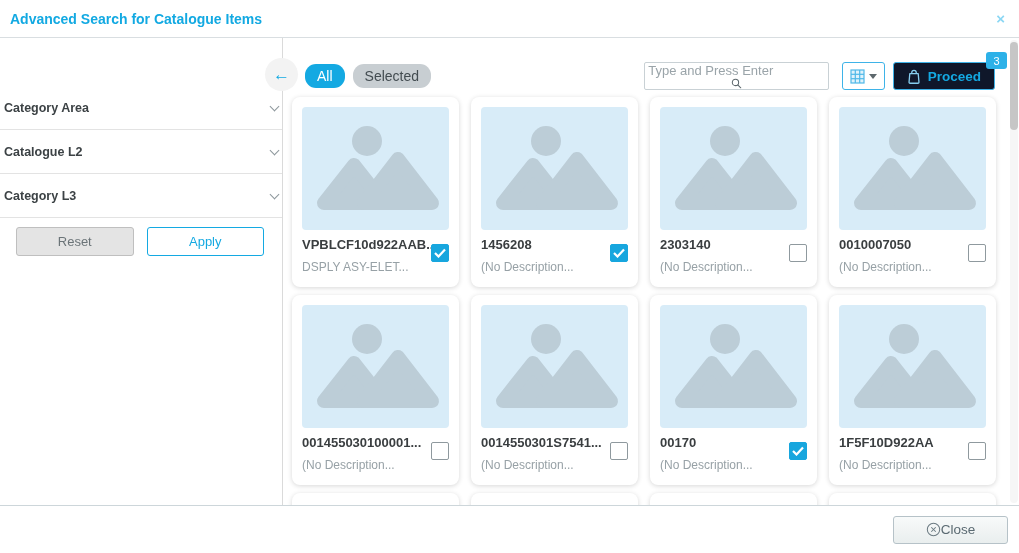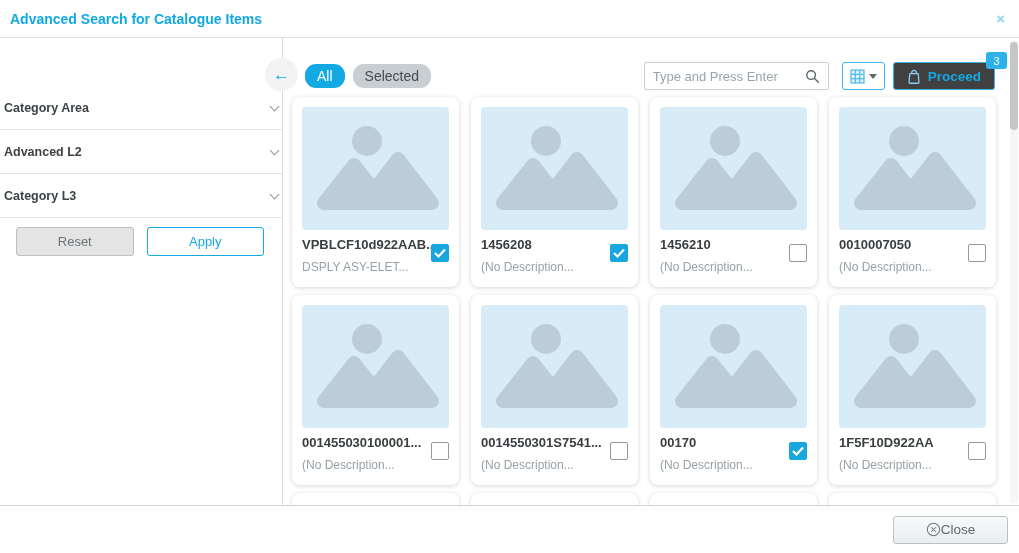--- a/index.html
+++ b/index.html
@@ -34,28 +34,28 @@
 
   
   .content { flex:1; position:relative; overflow:hidden; min-width:0; }
   .toolbar { display:flex; align-items:center; margin-top:24px; padding:0 24px 0 12px; height:28px; }
   .showing-text { font-size:13px; color:#4e585e; white-space:nowrap; }
   .pill { border-radius:11px; padding:4px 12px; font-size:14px; cursor:pointer; white-space:nowrap; }
   .pill-all { margin-left:10px; background:#14a9e2; color:#fff; }
   .pill-selected { margin-left:8px; background:#c8ced2; color:#434c51; }
   .tb-spacer { flex:1; }
   .search-box { width:185px; height:28px; border:1px solid #c9d1d5; border-radius:2px; background:#fff;
-    display:flex; align-items:center; padding:0 8px; }
+    display:flex; align-items:center; padding:0 8px;flex-direction:column; }
   .search-box input { border:none; outline:none; flex:1; min-width:0; font-size:13px; color:#333; font-family:inherit; }
   .search-box input::placeholder { color:#9aa4a9; }
   .grid-btn { margin-left:13px; width:43px; height:28px; border:1px solid #3eb3e8; border-radius:3px; background:#fff;
     display:flex; align-items:center; justify-content:center; gap:4px; cursor:pointer; flex:none; }
   .caret-down { width:0; height:0; border-left:4px solid transparent; border-right:4px solid transparent; border-top:5px solid #5d686d; }
   .proceed-wrap { position:relative; margin-left:8px; flex:none; }
-  .proceed-btn { height:28px; border:1px solid #3eb3e8; border-radius:3px; background:#404040; color:#14a9e2;
+  .proceed-btn { height:28px; border:1px solid #3eb3e8; border-radius:3px; background:#0f172a; color:#14a9e2;
     font-weight:bold; font-size:13.5px; font-family:inherit; display:flex; align-items:center; gap:7px; padding:0 13px; cursor:pointer; }
   .badge { position:absolute; top:-10px; right:-12px; min-width:21px; height:17px; background:#2cb1e8; color:#fff;
     font-size:11px; border-radius:3px; display:flex; align-items:center; justify-content:center; padding:0 4px; }
 
   
   .cards-grid { margin:7px 0 0 9px; display:grid; grid-template-columns:repeat(4,167px); grid-auto-rows:190px; gap:8px 12px; }
   .card { background:#fff; border-radius:8px; box-shadow:0 1px 5px rgba(0,0,0,0.16); position:relative; padding:10px; }
   .card-img { height:123px; background:#d8ecf8; border-radius:4px; overflow:hidden; }
   .card-img svg { width:100%; height:100%; display:block; }
   .card-title { margin-top:7px; font-size:13px; font-weight:bold; color:#3a3e40; white-space:nowrap; overflow:hidden; padding-right:2px; }
@@ -92,21 +92,21 @@
     <div class="sidebar">
       <div class="collapse-btn">
         <span>←</span>
       </div>
       <div class="filters">
         <div class="filter-row">
           <span class="filter-label">Category Area</span>
           <span class="chev"></span>
         </div>
         <div class="filter-row">
-          <span class="filter-label">Advanced L2</span>
+          <span class="filter-label">Catalogue L2</span>
           <span class="chev"></span>
         </div>
         <div class="filter-row">
           <span class="filter-label">Category L3</span>
           <span class="chev"></span>
         </div>
       </div>
       <div class="sidebar-actions">
         <button class="btn-reset">Reset</button>
         <button class="btn-apply">Apply</button>
@@ -183,21 +183,21 @@
   </div>
 
   <div class="card">
     <div class="card-img">
       <svg viewBox="0 0 147 123" preserveAspectRatio="none">
         <circle cx="65" cy="34" r="15" fill="#bccdd7"></circle>
         <path d="M22 96 L52 58 L82 96 Z" fill="#bccdd7" stroke="#bccdd7" stroke-width="14" stroke-linejoin="round"></path>
         <path d="M62 96 L96 52 L130 96 Z" fill="#bccdd7" stroke="#bccdd7" stroke-width="14" stroke-linejoin="round"></path>
       </svg>
     </div>
-    <div class="card-title">1456210</div>
+    <div class="card-title">2303140</div>
     <div class="card-desc">(No Description...</div>
     <div class="card-check">
       
     </div>
   </div>
 
   <div class="card">
     <div class="card-img">
       <svg viewBox="0 0 147 123" preserveAspectRatio="none">
         <circle cx="65" cy="34" r="15" fill="#bccdd7"></circle>

